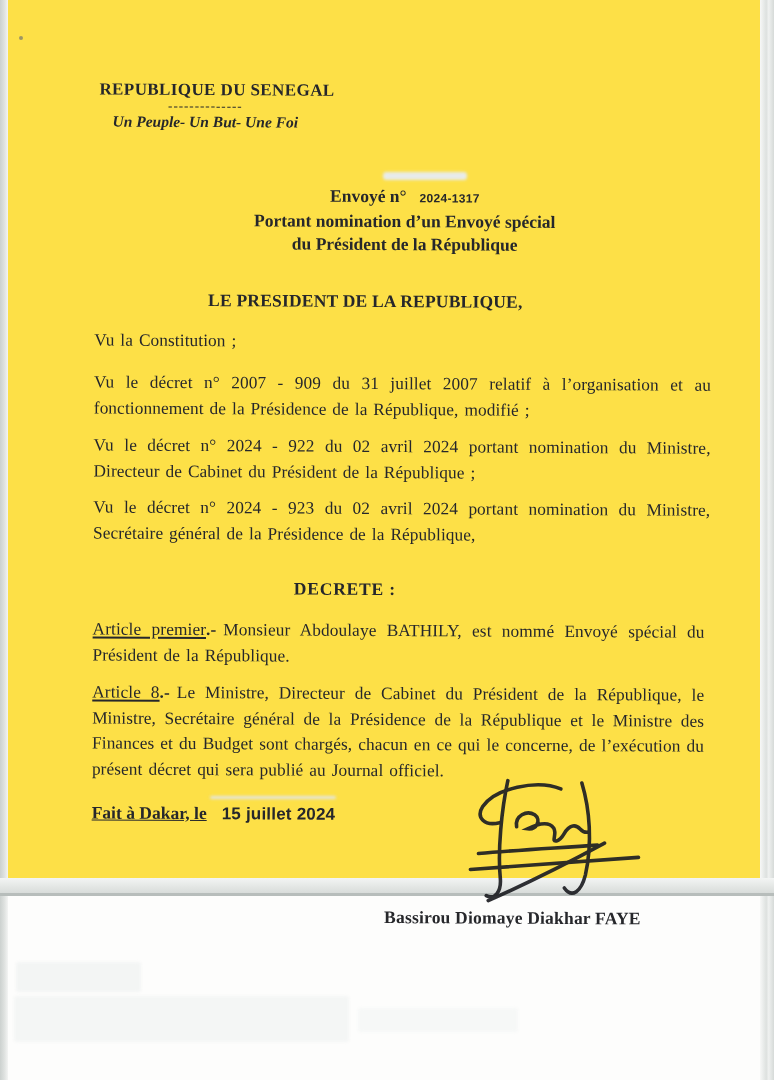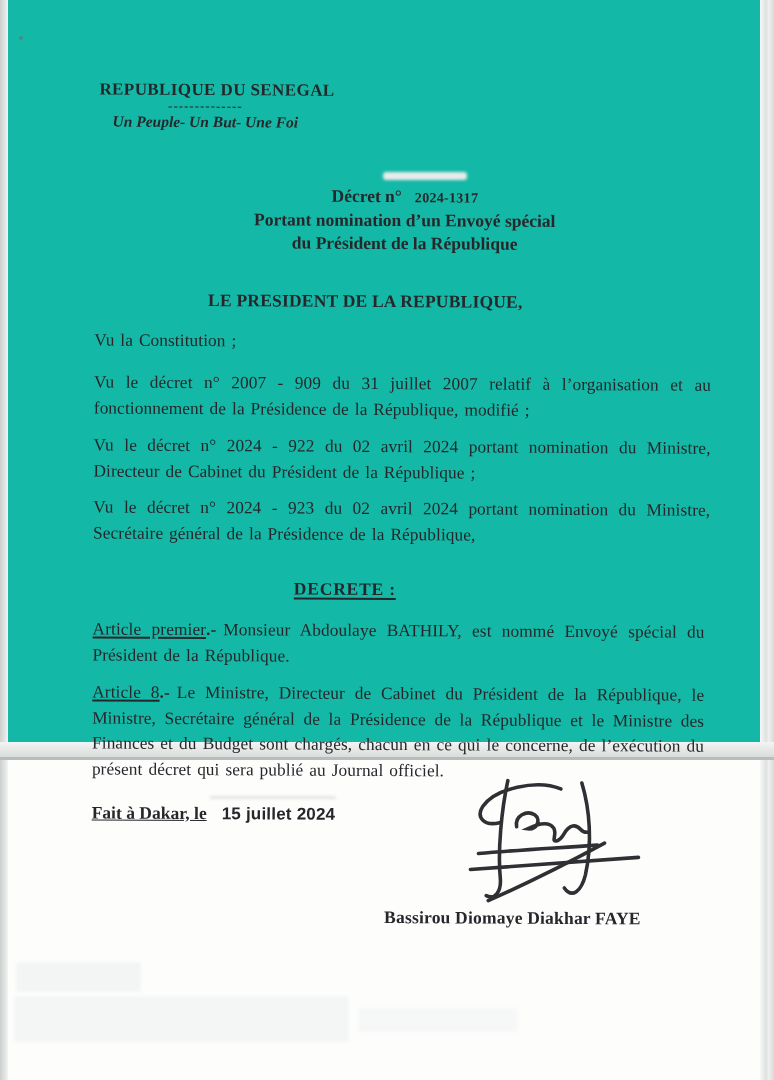--- a/index.html
+++ b/index.html
@@ -3,21 +3,21 @@
 <meta charset="utf-8">
 <style>
   * { margin:0; padding:0; box-sizing:border-box; }
   html,body { width:774px; height:1080px; }
   body {
     background:#fdfdfc;
     font-family:"Liberation Serif", serif;
     color:#26272b;
     overflow:hidden;
   }
-  .page { position:relative; width:774px; height:760px; background:#14b8a6; }
+  .page { position:relative; width:774px; height:896px; background:#fde047; }
 
   
   .edge-left  { position:absolute; left:0; top:0; width:8px; height:1080px;
                 background:linear-gradient(90deg,#ccd1cf,#dfe2e0 55%,#f3f4f3); }
   .edge-right { position:absolute; right:0; top:0; width:14px; height:1080px;
                 background:linear-gradient(90deg,#f7f8f7,#dde1df 45%,#eff1f0 62%,#d6dad8); }
   .edge-bottom{ position:absolute; left:0; bottom:3px; width:774px; height:15px;
                 background:linear-gradient(180deg,#f3f5f4,#e3e6e4 60%,#d8dcda); }
   .edge-bottom-line { position:absolute; left:0; bottom:0; width:774px; height:3px; background:#b7bdbb; }
 
@@ -35,36 +35,36 @@
 
   
   .hdr { position:absolute; left:99px; top:81px; width:212px; text-align:center; }
   .hdr-country { font-weight:bold; font-size:17px; letter-spacing:.4px; white-space:nowrap; }
   .hdr-dashes  { font-weight:bold; font-size:13px; letter-spacing:1px; line-height:11px; }
   .hdr-motto   { font-weight:bold; font-style:italic; font-size:15.5px; margin-top:2px; white-space:nowrap; }
 
   
   .title { position:absolute; left:95px; top:185px; width:620px; text-align:center;
            font-weight:bold; font-size:17.5px; line-height:23px; }
-  .typed { font-family:Liberation Serif, serif; font-size:14px; letter-spacing:.3px; }
+  .typed { font-family:Liberation Sans, sans-serif; font-size:12px; letter-spacing:.3px; }
   .decree-number { margin-left:13px; }
 
   .salutation { position:absolute; left:56px; top:291px; width:620px; text-align:center;
                 font-weight:bold; font-size:17.5px; letter-spacing:.2px; }
 
   .body-par { position:absolute; left:95px; width:617px; font-size:17.3px;
               line-height:25.5px; text-align:justify; letter-spacing:.1px; word-spacing:1.5px; }
   .v1 { top:329px; text-align:left; }
   .v2 { top:371px; }
   .v3 { top:434px; }
   .v4 { top:496px; }
 
   .decrete { position:absolute; left:37px; top:579px; width:620px; text-align:center;
              font-weight:bold; font-size:17.5px; letter-spacing:.8px; }
-  .decrete span { text-decoration:underline; text-decoration-thickness:2px; text-underline-offset:3px;text-align:center; }
+  .decrete span { text-decoration-thickness:2px; text-underline-offset:3px;text-align:center; }
 
   .a1 { top:618px; width:612px; }
   .a2 { top:681px; width:612px; }
   .art-label { font-weight:normal; text-decoration:underline; text-decoration-thickness:1.8px; text-underline-offset:2px; }
   .art-sep   { font-weight:bold; margin-right:7px; }
 
   .closing { position:absolute; left:95px; top:804px; font-size:17.5px; white-space:nowrap; }
   .closing-place { font-weight:bold;text-decoration:underline; }
   .closing-date  { font-family:"Liberation Sans", sans-serif; font-weight:bold;
                    font-size:17px; margin-left:15px; letter-spacing:.2px;text-align:right; }
@@ -92,21 +92,21 @@
 
   <div class="content">
 
     <div class="hdr">
       <div class="hdr-country">REPUBLIQUE DU SENEGAL</div>
       <div class="hdr-dashes">--------------</div>
       <div class="hdr-motto">Un Peuple- Un But- Une Foi</div>
     </div>
 
     <div class="title">
-      <div><span>Décret n°</span><span class="typed decree-number">2024-1317</span></div>
+      <div><span>Envoyé n°</span><span class="typed decree-number">2024-1317</span></div>
       <div>Portant nomination d’un Envoyé spécial</div>
       <div>du Président de la République</div>
     </div>
 
     <div class="salutation">LE PRESIDENT DE LA REPUBLIQUE,</div>
 
     <p class="body-par v1">Vu la Constitution ;</p>
     <p class="body-par v2">Vu le décret n° 2007 - 909 du 31 juillet 2007 relatif à l’organisation et au fonctionnement de la Présidence de la République, modifié ;</p>
     <p class="body-par v3">Vu le décret n° 2024 - 922 du 02 avril 2024 portant nomination du Ministre, Directeur de Cabinet du Président de la République ;</p>
     <p class="body-par v4">Vu le décret n° 2024 - 923 du 02 avril 2024 portant nomination du Ministre, Secrétaire général de la Présidence de la République,</p>

